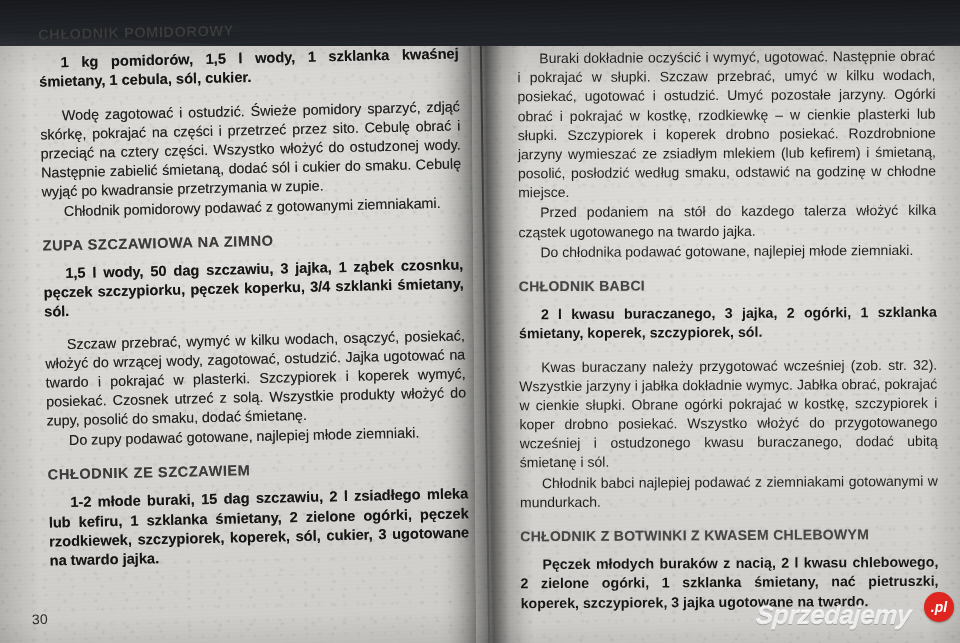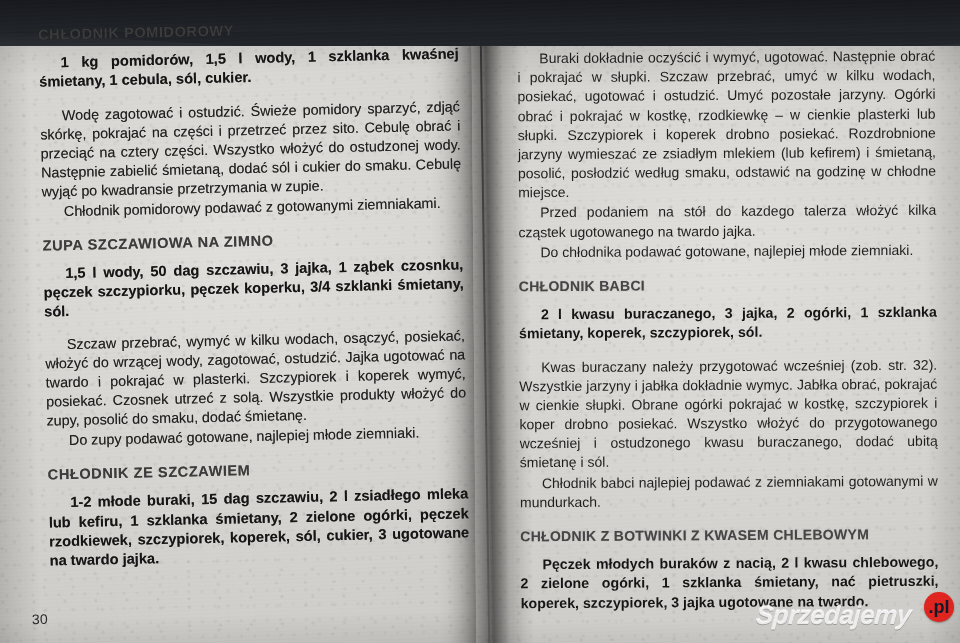--- a/index.html
+++ b/index.html
@@ -218,27 +218,28 @@
     transform: skewX(-4deg);
   }
   .watermark .wm-badge {
     position: absolute;
     right: 2px;
     top: 0px;
     width: 30px;
     height: 30px;
     border-radius: 50%;
     background: #e0241e;
-    color: #0f172a;
-    font-size: 18px;
+    color: #ffffff;
+    font-size: 14px;
     font-weight: 700;
     display: flex;
     align-items: center;
     justify-content: center;
     box-shadow: 0 1px 2px rgba(0,0,0,.35);
+    font-style: italic;
   }
 
   
   .scanlines {
     position: absolute;
     inset: 0;
     pointer-events: none;
     opacity: .16;
     background: repeating-linear-gradient(
       178deg,

